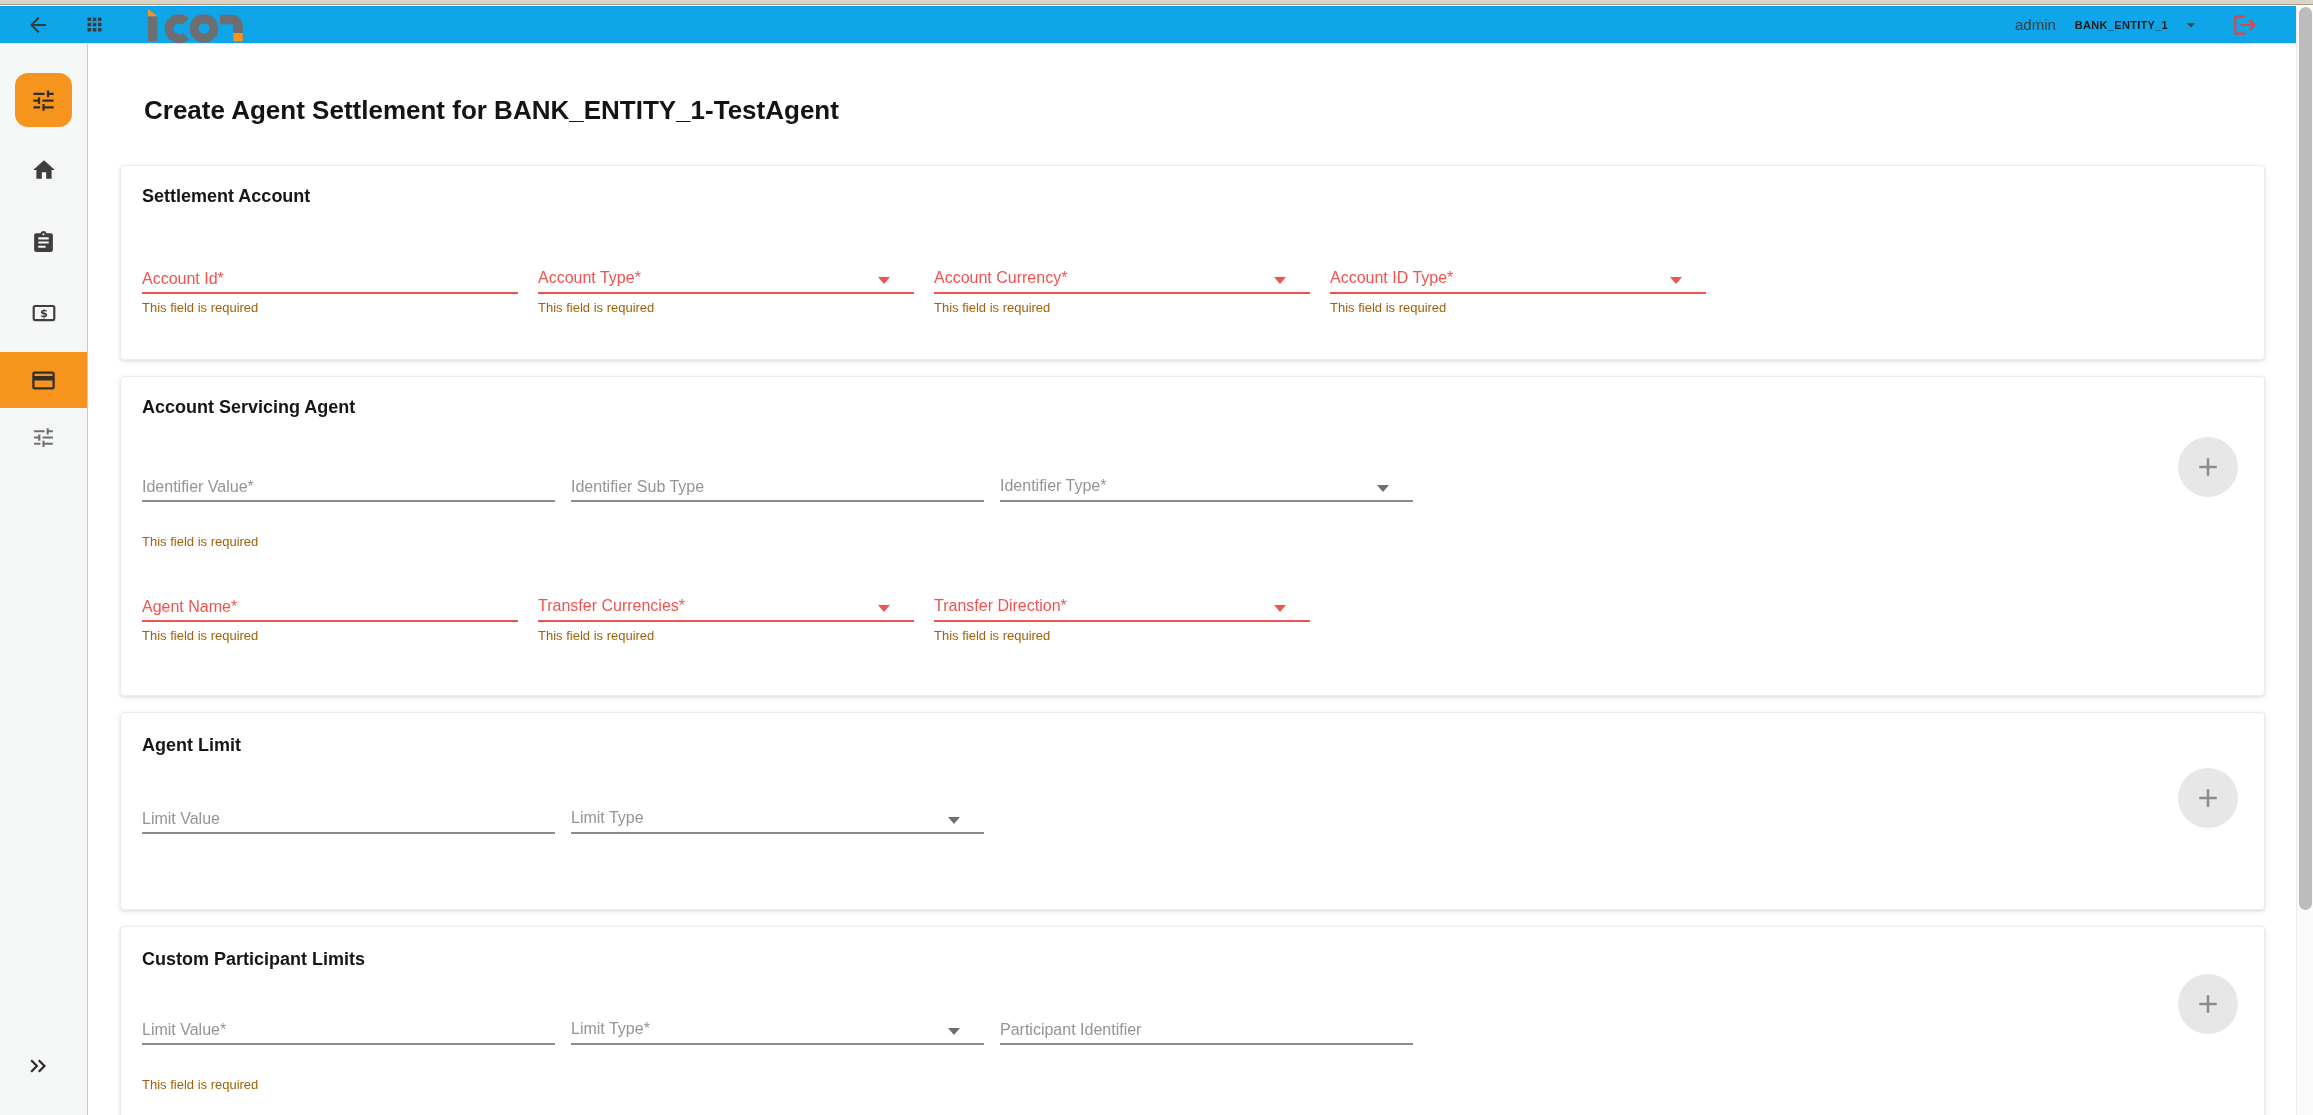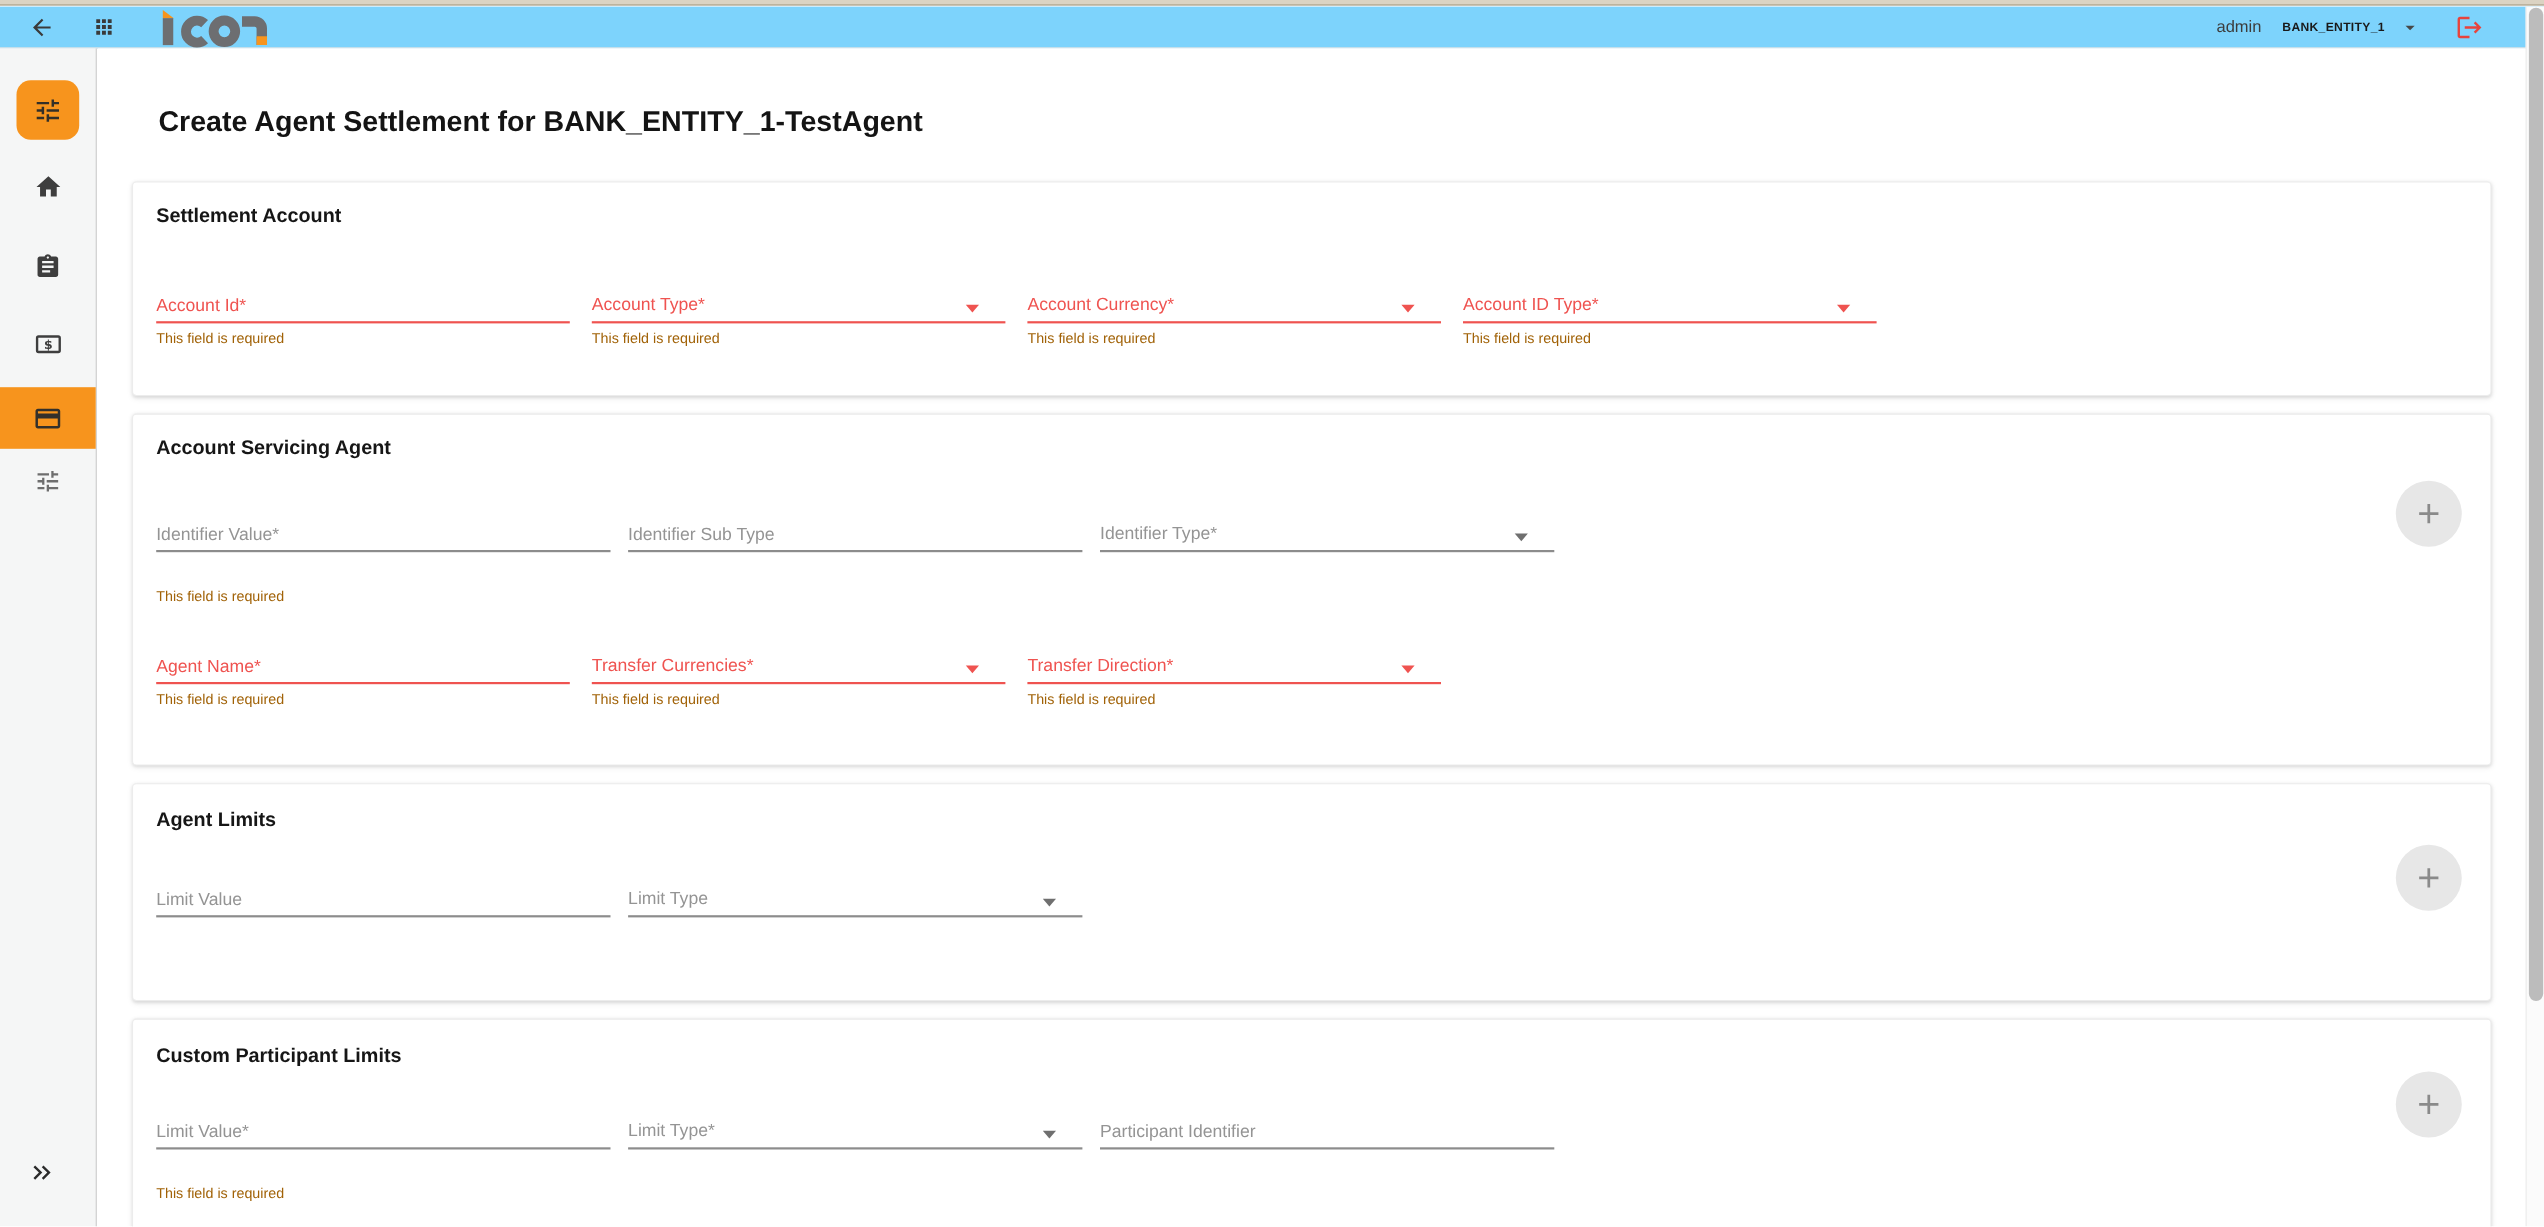--- a/index.html
+++ b/index.html
@@ -6,21 +6,21 @@
   html,body { width:2313px; height:1115px; overflow:hidden; background:#fff;
               font-family:"Liberation Sans", sans-serif; }
   #app { position:relative; width:2313px; height:1115px; overflow:hidden; }
 
   
   .top-strip { position:absolute; top:0; left:0; width:100%; height:5px;
                background:#dbd3c3; border-bottom:1px solid #a79e87; }
 
   
   .topbar { position:absolute; top:6px; left:0; width:100%; height:38px;
-            background:#7dd3fc; border-bottom:1px solid #e4e4e4;
+            background:#0ea5e9; border-bottom:1px solid #e4e4e4;
             display:flex; align-items:center; padding-left:26px; }
   .tb-btn { background:none; border:none; cursor:pointer; display:flex; align-items:center; }
   .tb-back { margin-right:34px; }
   .tb-apps { margin-right:40px; }
   .logo { display:flex; align-items:center; cursor:pointer; }
   .tb-right { margin-left:auto; display:flex; align-items:center; padding-right:55px; }
   .tb-user { font-size:15px; color:#3c3c3c; margin-right:19px; }
   .tb-entity { display:flex; align-items:center; background:none; border:none; cursor:pointer;
                font-family:"Liberation Sans",sans-serif; font-size:11px; font-weight:bold;
                color:#191919; letter-spacing:.3px; }
@@ -267,21 +267,21 @@
           <div class="sel">
             <span class="slabel">Transfer Direction*</span>
             <span class="caret"></span>
           </div>
           <div class="ferror">This field is required</div>
         </div>
       </div>
     </section>
 
     <section class="card c3">
-      <h2>Agent Limits</h2>
+      <h2>Agent Limit</h2>
       <button class="add-btn">
         <span>
           <svg width="30" height="30" viewBox="0 0 24 24" stroke="#8a8a8a" stroke-width="2" fill="none">
               <path d="M12 5v14M5 12h14"></path>
             </svg>
         </span>
       </button>
       <div class="frow mt49">
         <div class="field wB">
           <input class="fin" type="text" placeholder="Limit Value" style="">

